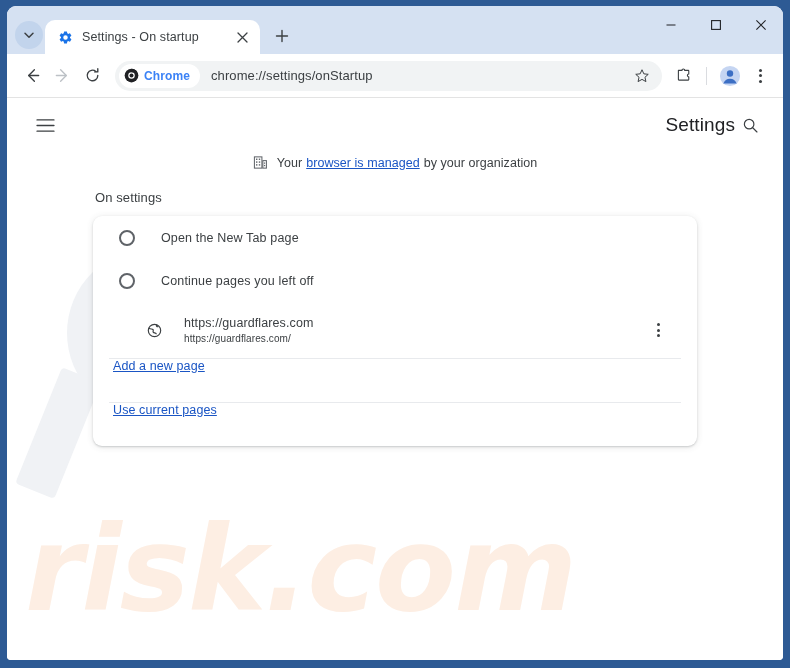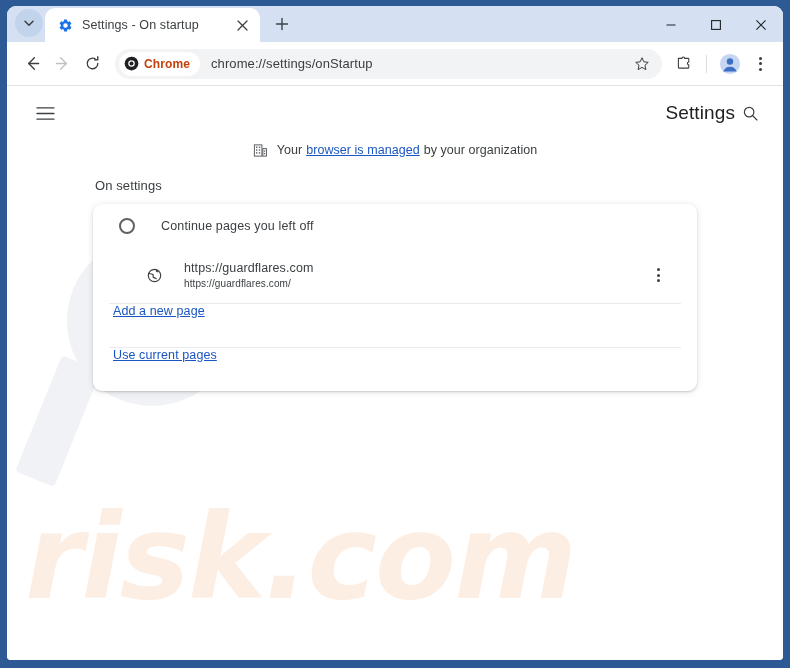--- a/index.html
+++ b/index.html
@@ -23,21 +23,21 @@
     background: #ffffff;
     border-radius: 9px 9px 4px 4px;
     overflow: hidden;
     position: relative;
     display: flex;
     flex-direction: column;
   }
 
   
   #tab-strip {
-    height: 36px;
+    height: 48px;
     background: #d5e1f2;
     display: flex;
     align-items: flex-end;
     position: relative;
     flex: 0 0 auto;
     padding-left: 4px;
   }
   #tab-search-button {
     width: 28px; height: 28px;
     margin: 0 2px 5px 4px;
@@ -131,21 +131,21 @@
     height: 24px;
     background: #ffffff;
     border-radius: 13px;
     display: flex;
     align-items: center;
     padding: 0 10px 0 5px;
     flex: 0 0 auto;
   }
   #chrome-chip-label {
     font-size: 12px;
-    color: #c2410c;
+    color: #3b82f6;
     font-weight: bold;
     margin-left: 5px;
     letter-spacing: .1px;
   }
   #omnibox-url {
     flex: 1 1 auto;
     font-size: 13px;
     color: #3c4043;
     margin-left: 11px;
     white-space: nowrap;
@@ -256,21 +256,21 @@
   #settings-search-button {
     width: 30px; height: 30px;
     display: flex; align-items: center; justify-content: center;
     border-radius: 50%;
     cursor: pointer;
     flex: 0 0 auto;
   }
 
   #managed-notice {
     display: flex;
-    align-items: flex-start;
+    align-items: center;
     justify-content: center;
     font-size: 12.5px;
     color: #3c4043;
     padding: 3px 0 0 0;
     letter-spacing: .05px;
   }
   #managed-icon { margin-right: 9px; display:flex; align-items:center; }
   #managed-link {
     color: #1a55c4;
     text-decoration: underline;
@@ -552,20 +552,24 @@
           <span class="managed-text-pre">Your</span>
           <span id="managed-link">browser is managed</span>
           <span class="managed-text-post">by your organization</span>
         </div>
 
         <div id="section-wrap">
           <div id="section-title">On settings</div>
 
           <div id="startup-card">
 
+            <div class="radio-row">
+              <span class="radio-mark"></span>
+              <span class="radio-label">Open the New Tab page</span>
+            </div>
 
             <div class="radio-row">
               <span class="radio-mark"></span>
               <span class="radio-label">Continue pages you left off</span>
             </div>
 
 
             <div id="page-entry-row">
               <span id="page-entry-favicon">
                 <svg width="15" height="15" viewBox="0 0 16 16">

